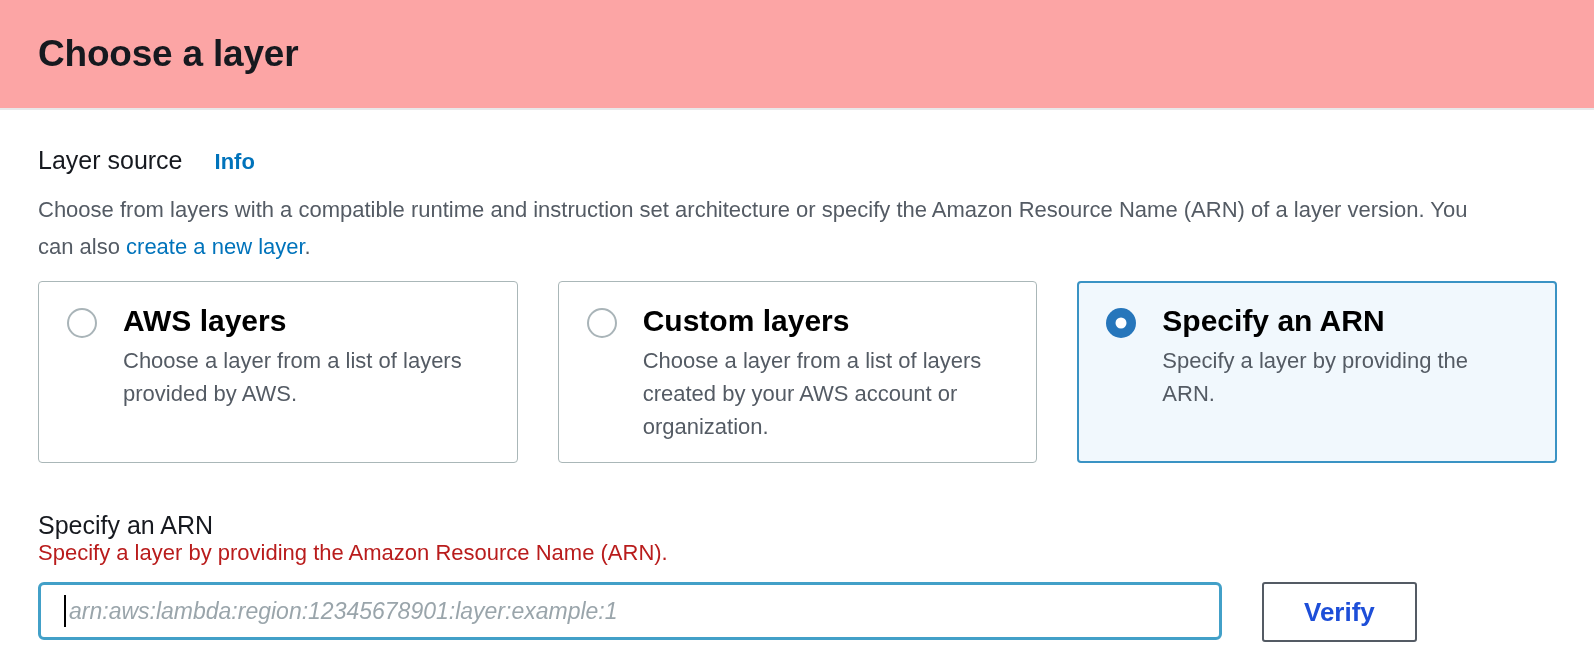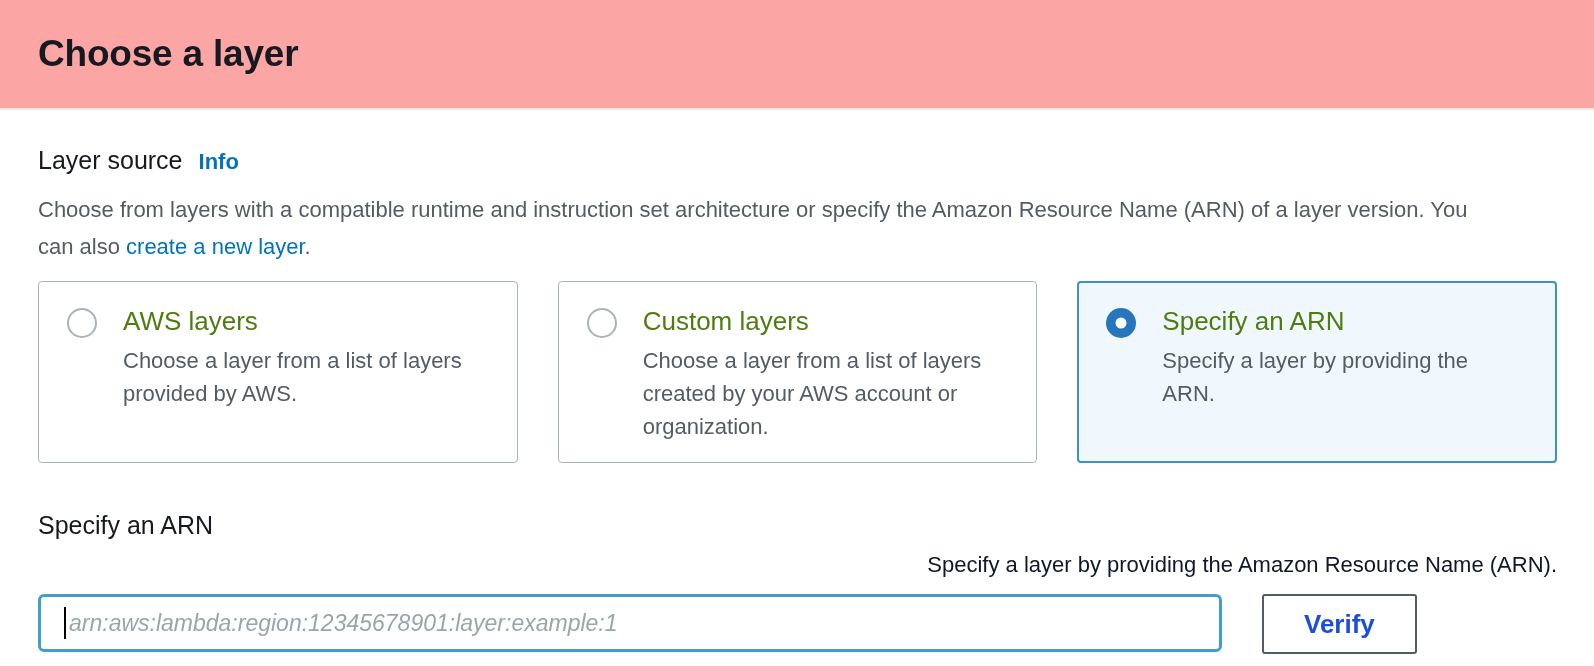--- a/index.html
+++ b/index.html
@@ -23,21 +23,21 @@
   .panel-title {
     font-size: 37px;
     font-weight: 700;
     letter-spacing: -0.2px;
     color: #16191f;
   }
 
   
   .content { padding: 36px 37px 0 38px; }
 
-  .label-row { display: flex; align-items: baseline; gap: 16px; }
+  .label-row { display: flex; align-items: baseline; gap: 32px; }
   .field-label { font-size: 25px; font-weight: 400; color: #16191f; }
   .info-link {
     font-size: 22px; font-weight: 700;
     color: #0073bb; text-decoration: none; cursor: pointer;
   }
 
   .field-desc {
     margin-top: 16px;
     max-width: 1470px;
     font-size: 22px;
@@ -85,37 +85,37 @@
   .card.selected .radio::after {
     content: "";
     position: absolute;
     left: 50%; top: 50%;
     width: 11px; height: 11px;
     border-radius: 50%;
     background: #ffffff;
     transform: translate(-50%, -50%);
   }
   .card-title {
-    font-size: 26px;
-    font-weight: 400;
-    color: #4d7c0f;
+    font-size: 30px;
+    font-weight: 700;
+    color: #000000;
     line-height: 34px;
   }
   .card-desc {
     margin-top: 6px;
     font-size: 22px;
     line-height: 33px;
     color: #545b64;
     max-width: 350px;
   }
 
   
   .arn-section { margin-top: 48px; }
   .arn-title { font-size: 25px; font-weight: 400; color: #16191f; }
-  .arn-desc  { margin-top: 12px; font-size: 22px; color: #0f172a; text-align: right; }
+  .arn-desc  { font-size: 22px; color: #b91c1c; }
 
   .arn-input-row {
     margin-top: 16px;
     display: flex;
     align-items: flex-start;
     gap: 40px;
   }
   .arn-input-wrap { position: relative; }
   .arn-input {
     width: 1184px;

